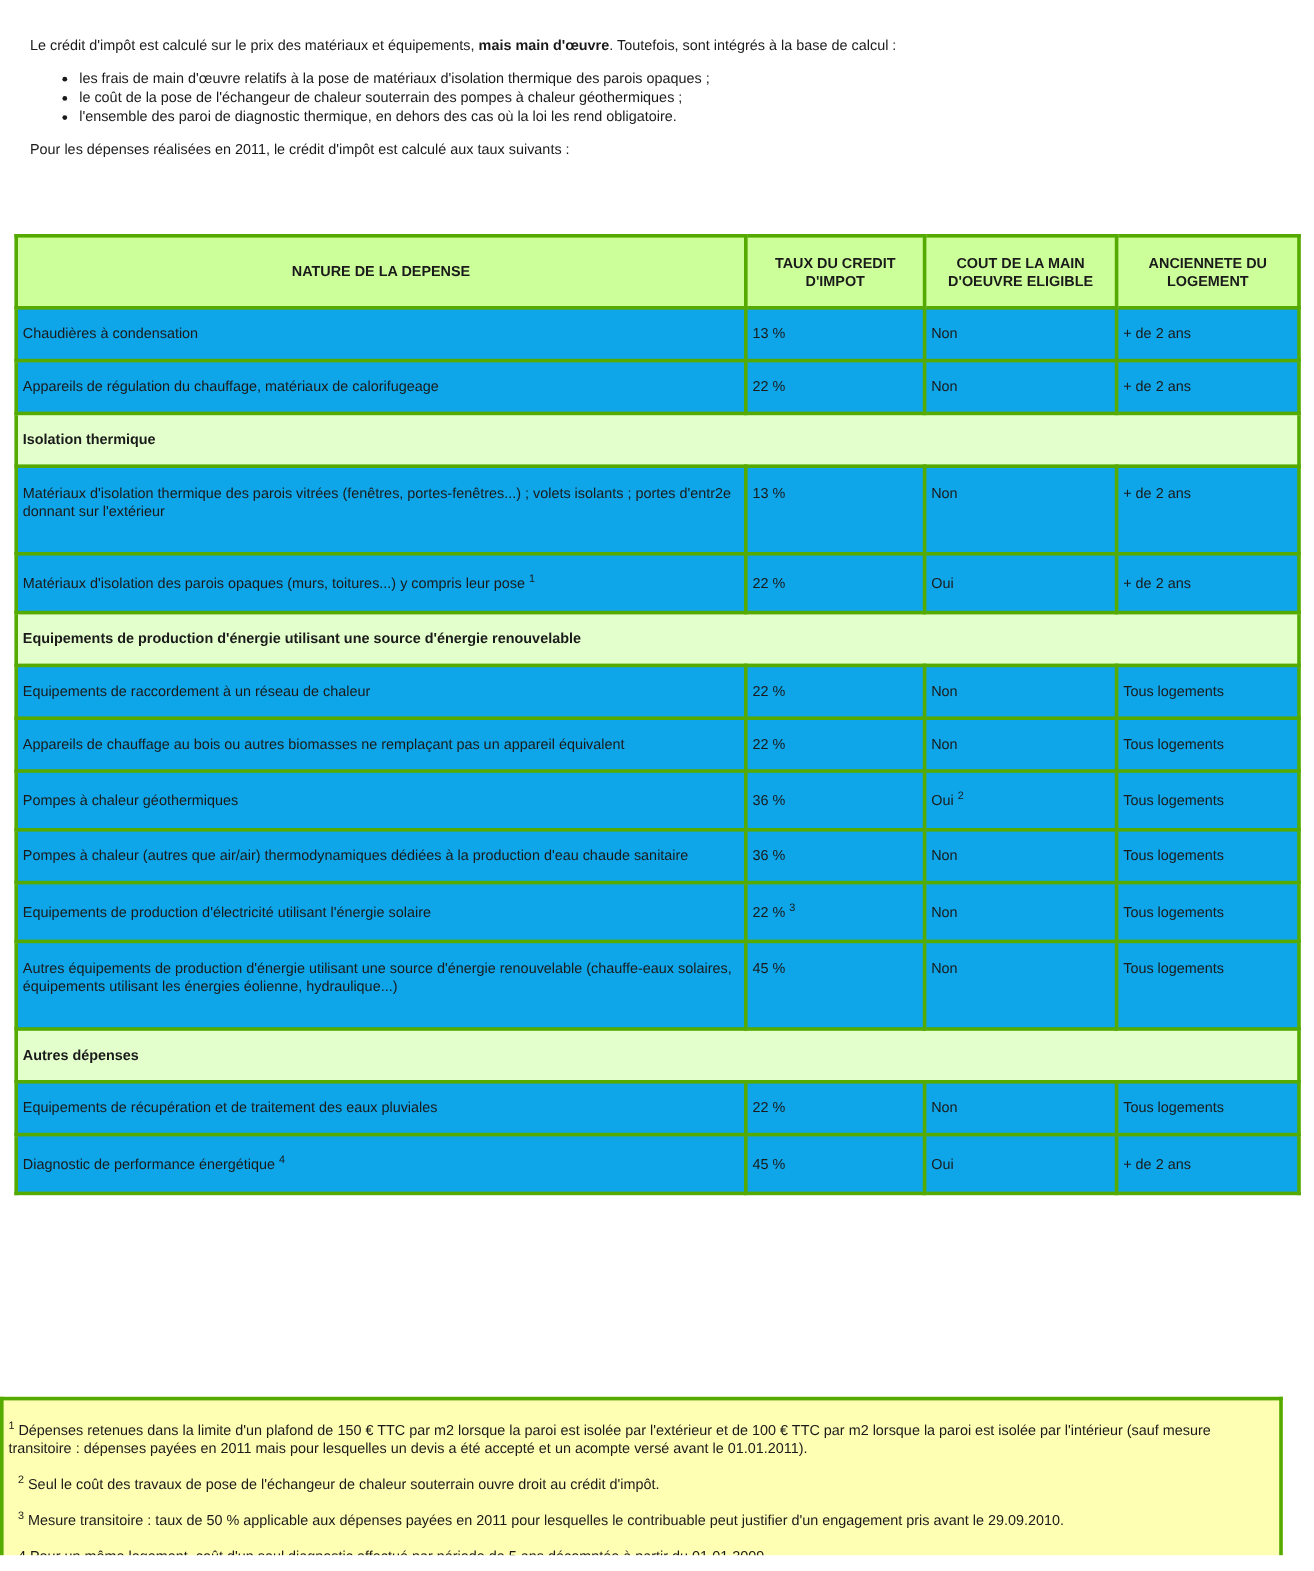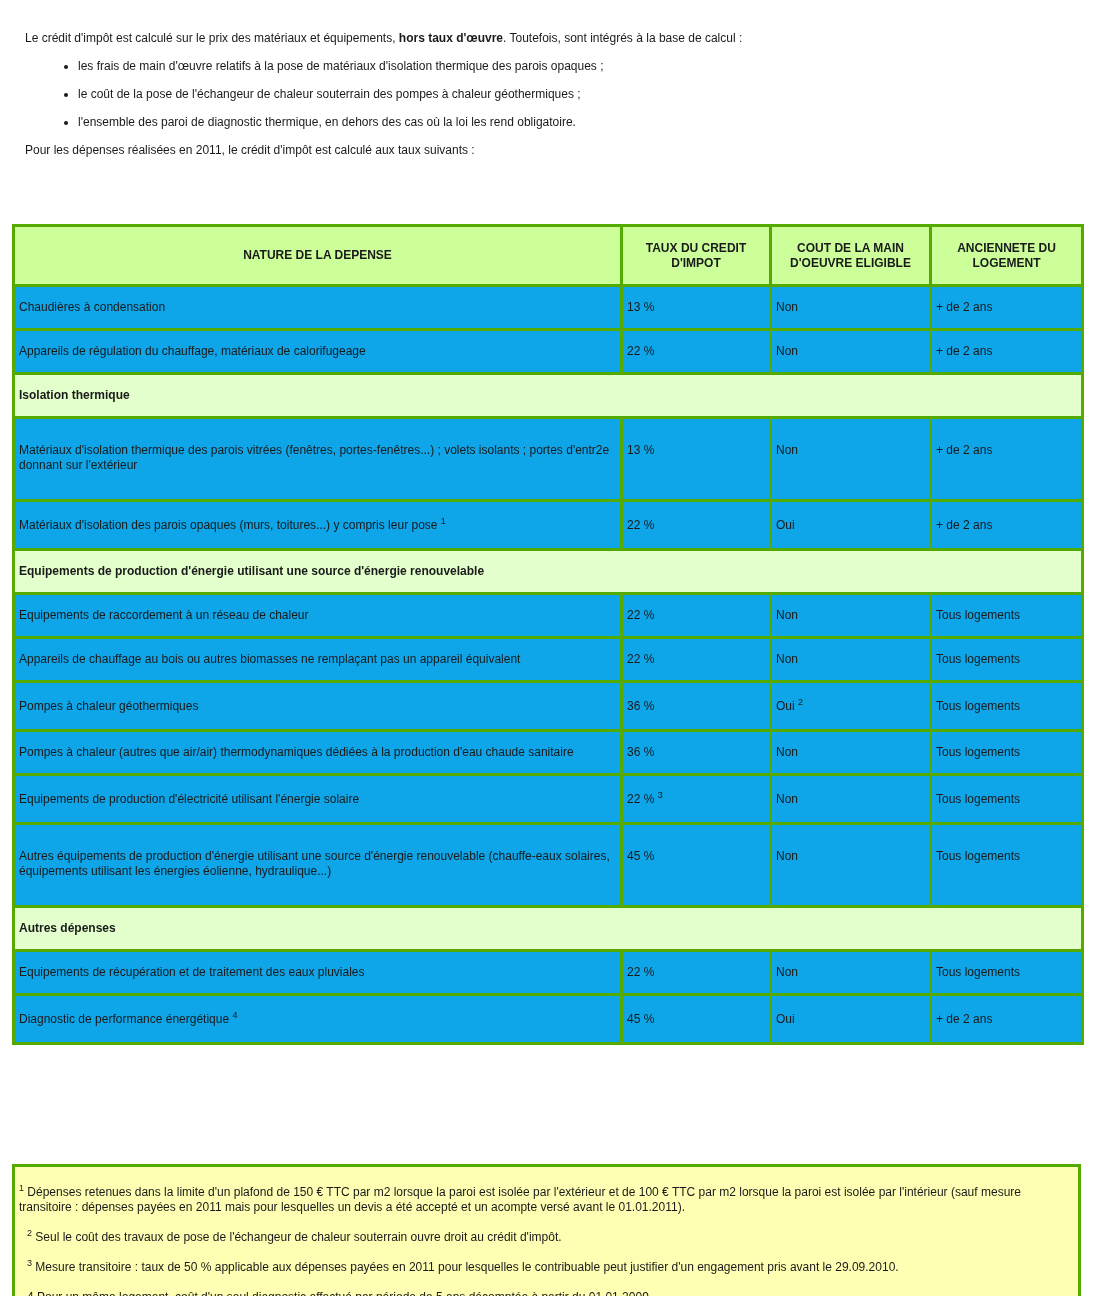--- a/index.html
+++ b/index.html
@@ -4,60 +4,60 @@
   <style>
     html, body { margin: 0; padding: 0; background: #ffffff; }
     body {
       width: 1095px; height: 1309px; overflow: hidden; position: relative;
       font-family: "Liberation Sans", "DejaVu Sans", sans-serif;
       font-size: 12px; color: #1a1a1a;
     }
     .intro { position: absolute; left: 25px; top: 31px; width: 1050px; line-height: 15px; }
     .intro p { margin: 0; }
     .intro ul { margin: 12px 0 12px 0; padding-left: 40px; }
-    .intro ul li { margin: 13px; line-height: 15px; }
+    .intro ul li { margin: 1px; line-height: 15px; }
     .intro b { font-weight: bold; }
 
     .tbl {
-      position: absolute; left: 12px; top: 224px; width: 1069px;
+      position: absolute; left: 12px; top: 195px; width: 1069px;
       border-collapse: collapse; table-layout: fixed;
     }
     .tbl td, .tbl th {
       border: 3px solid #55aa00;
       padding: 0 4px;
       vertical-align: middle;
       font-size: 12px;
       line-height: 15px;
       text-align: left;
     }
     .tbl th {
       background: #ccff99; font-weight: bold; text-align: center;
       height: 57px; padding: 0 18px;
     }
     .tbl tr.section td { background: #e3ffcc; font-weight: bold; height: 41px; }
     .tbl tr.item td { background: #0ea5e9; height: 41px; }
-    .tbl tr.item.tall td { height: 56px; vertical-align: top; padding-top: 24px; margin-top: 12px; }
+    .tbl tr.item.tall td { height: 56px; vertical-align: top; padding-top: 14px; margin-top: 12px; }
     .tbl tr.item.mid td { height: 46px; margin-left: 48px; }
     sup { font-size: 9px; vertical-align: 5px; line-height: 0; }
 
     .notes {
-      position: absolute; left: 12px; top: 1164px; width: 1063px; height: 132px;
+      position: absolute; left: 0; top: 1164px; width: 1063px; height: 132px;
       background: #ffffb3; border-left: 3px solid #55aa00; border-right: 3px solid #55aa00;
       border-top: 3px solid #55aa00; overflow: hidden; padding: 0;
     }
     .notes p { margin: 0; padding: 0 4px; line-height: 15px; }
     .notes p.n1 { margin-top: 18px; }
     .notes p + p { margin-top: 15px; padding-left: 12px; }
     .bottom-cut { position: absolute; left: 0; top: 1296px; width: 1095px; height: 13px; background: #ffffff; }
   </style>
 </head>
 <body>
 
 <div class="intro">
-  <p><span>Le crédit d'impôt est calculé sur le prix des matériaux et équipements, </span><b>hors taux d'œuvre</b><span>. Toutefois, sont intégrés à la base de calcul :</span></p>
+  <p><span>Le crédit d'impôt est calculé sur le prix des matériaux et équipements, </span><b>mais main d'œuvre</b><span>. Toutefois, sont intégrés à la base de calcul :</span></p>
   <ul>
     <li>les frais de main d'œuvre relatifs à la pose de matériaux d'isolation thermique des parois opaques ;</li>
     <li>le coût de la pose de l'échangeur de chaleur souterrain des pompes à chaleur géothermiques ;</li>
     <li>l'ensemble des paroi de diagnostic thermique, en dehors des cas où la loi les rend obligatoire.</li>
   </ul>
   <p>Pour les dépenses réalisées en 2011, le crédit d'impôt est calculé aux taux suivants :</p>
 </div>
 
 <table class="tbl">
   <colgroup>

